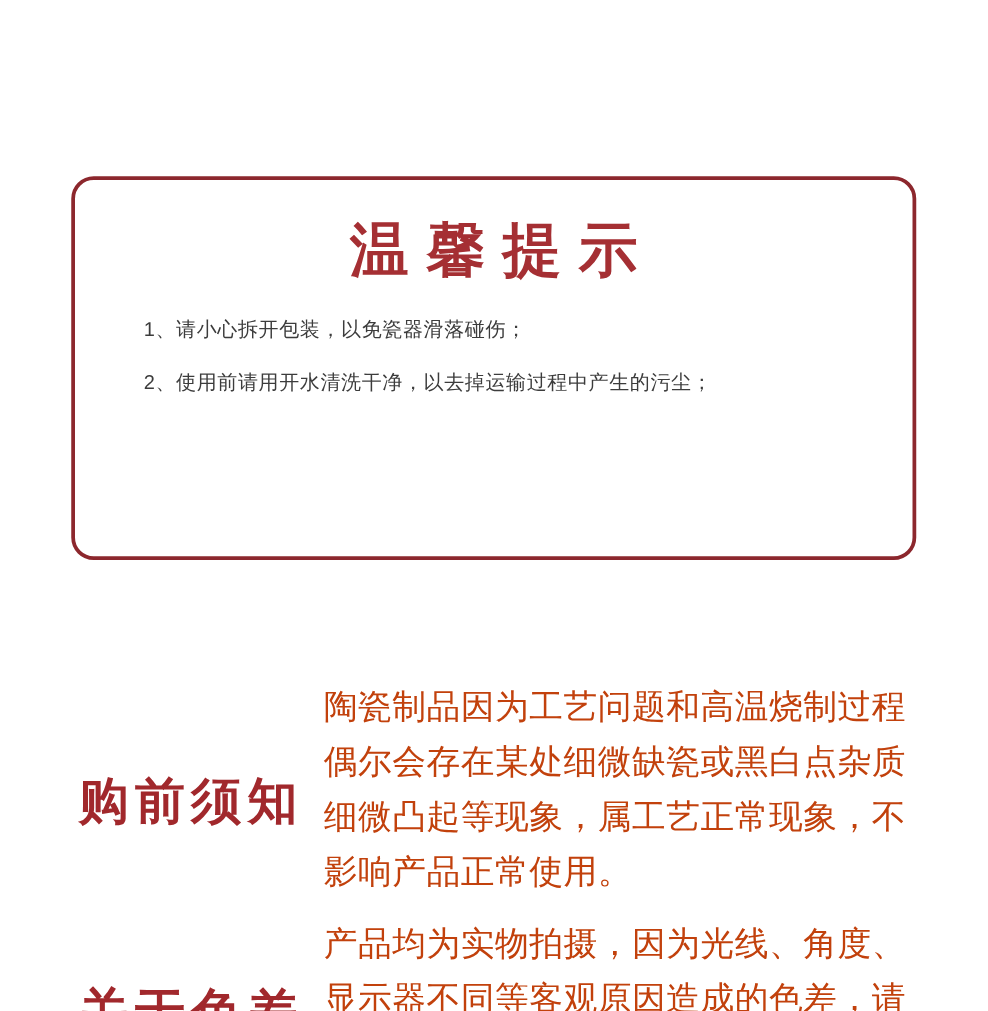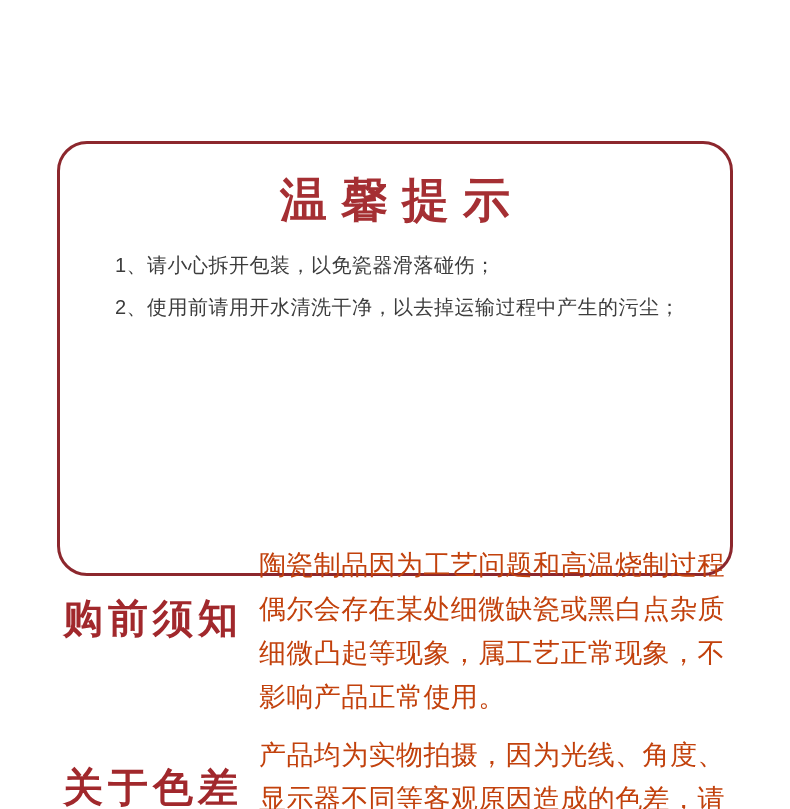--- a/index.html
+++ b/index.html
@@ -18,57 +18,58 @@
     position: absolute;
     inset: 0;
     background: #ffffff;
   }
   
   .notice-box {
     position: absolute;
     left: 57px;
     top: 141px;
     width: 676px;
-    height: 435px;
+    height: 307px;
     box-sizing: border-box;
     border: 3px solid #8c272d;
-    border-radius: 30px;
+    border-radius: 18px;
     background: #ffffff;
   }
   .notice-title {
     margin-top: 30px;
     text-align: center;
     font-size: 47px;
     font-weight: bold;
     color: #a52f33;
     letter-spacing: 14px;
     padding-left: 14px; 
     line-height: 1.1;
   }
   .notice-list {
     margin: 18px 26px 0 55px;
     width: 589px;
-    font-size: 20px;
+    font-size: 16px;
     line-height: 42px;
     color: #3c3c3c;
     letter-spacing: 0.5px;
   }
   .notice-item {
     margin: 0;
     padding: 0;
   }
   
   .section-heading {
     position: absolute;
     font-size: 40px;
     font-weight: bold;
     color: #a1282c;
     letter-spacing: 5px;
     line-height: 1.05;
     white-space: nowrap;
+    margin-top: 23px;
   }
   .section-body {
     position: absolute;
     width: 486px;
     font-size: 27px;
     line-height: 44px;
     color: #c2410c;
     letter-spacing: 0.4px;
   }
   .heading-1 { left: 63px; top: 597px; }

